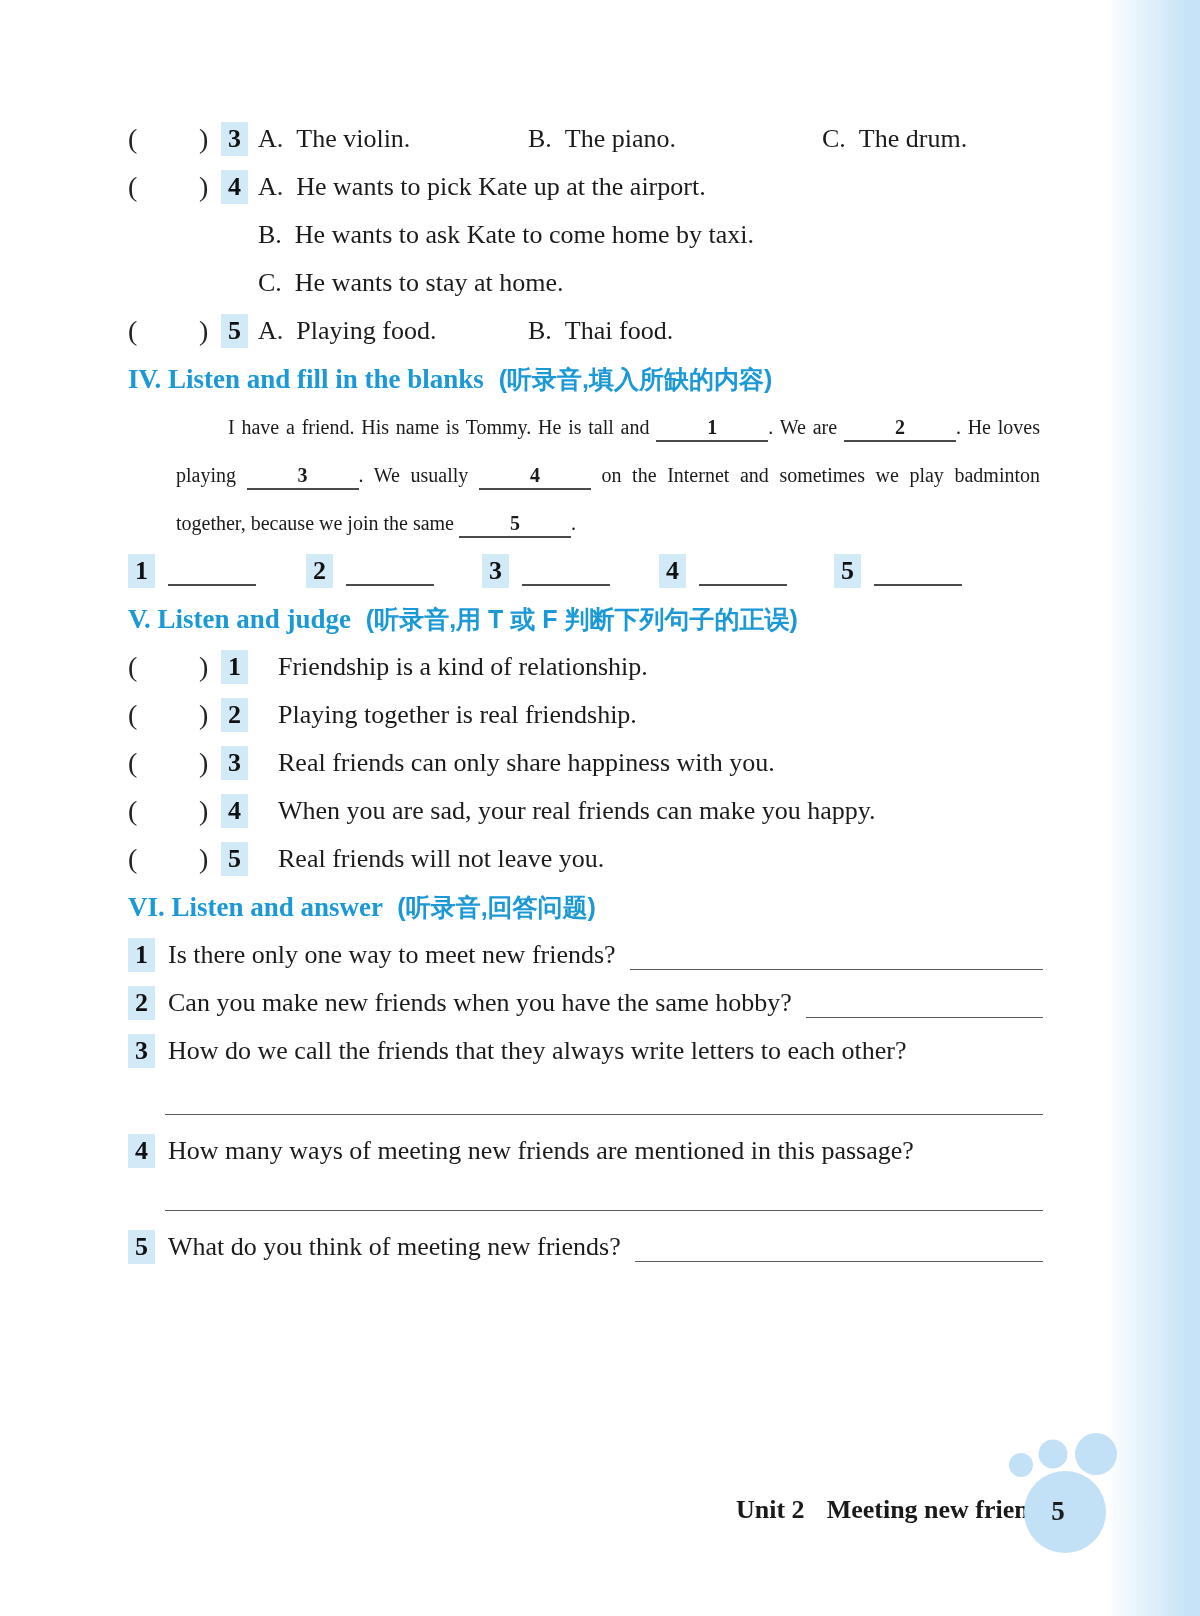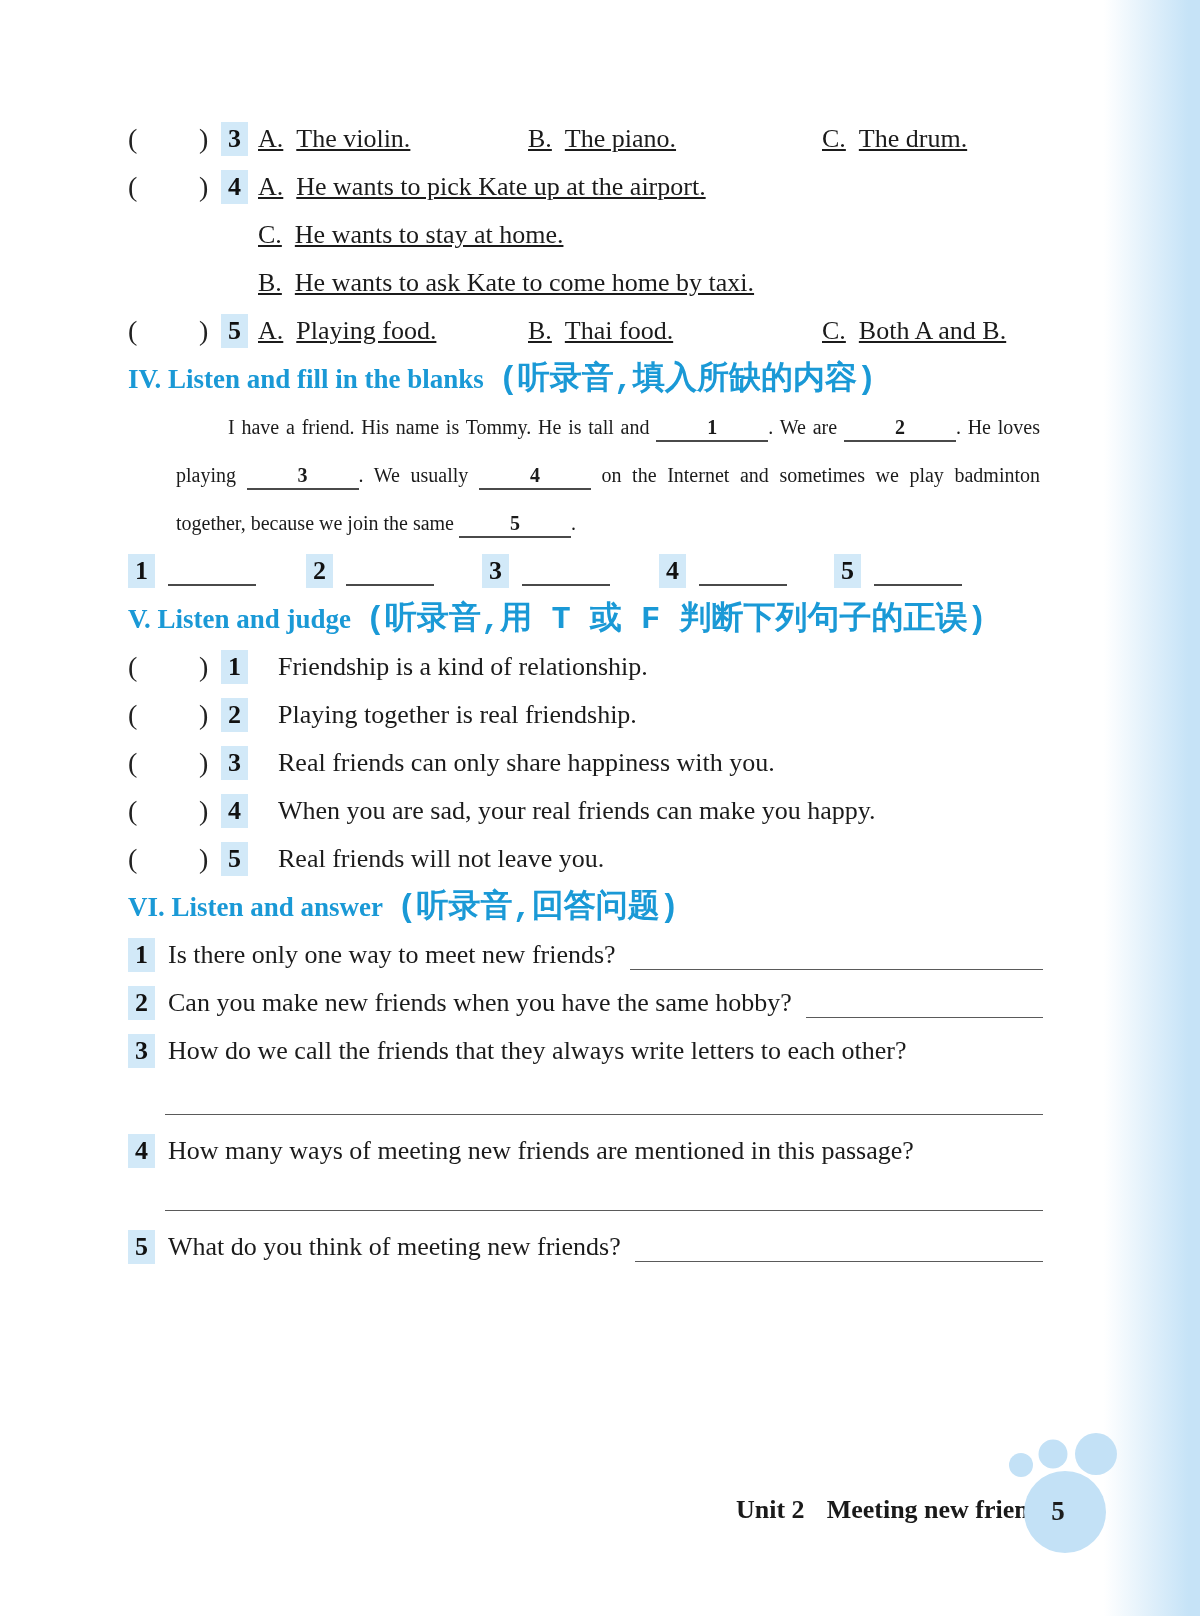--- a/index.html
+++ b/index.html
@@ -29,32 +29,32 @@
     font-weight:bold;
     font-size:26px;
     line-height:34px;
     height:34px;
     padding:0 7px;
     text-align:center;
     color:#111;
   }
   .row .badge { position:absolute; left:93px; top:7px; }
 
-  .opt { position:absolute; white-space:nowrap;text-decoration:underline; }
+  .opt { position:absolute; white-space:nowrap; }
   .opt .opt-label { margin-right:13px; }
   .opt-a { left:130px; }
   .opt-b { left:400px; }
   .opt-c { left:694px; }
 
   .section-title {
     position:relative; height:48px; line-height:48px;
     color:#1a99d6; font-weight:bold; font-size:27px;
     white-space:nowrap;
   }
-  .section-title .zh { margin-left:8px; font-family:Liberation Mono, monospace; font-size:32px; }
+  .section-title .zh { margin-left:8px; font-family:Liberation Sans, sans-serif; font-size:25px; }
 
   .fill-paragraph {
     margin-left:48px; width:864px;
     font-size:20px; line-height:48px;
     text-align:justify; text-indent:52px;
   }
   .inline-blank {
     display:inline-block; width:112px; height:34px;
     border-bottom:2px solid #4a4a4a;
     text-align:center; font-weight:bold; line-height:38px;
@@ -113,33 +113,32 @@
     <span class="opt opt-c"><span class="opt-label">C.</span><span>The drum.</span></span>
   </div>
 
   <div class="row">
     <span class="paren open">(</span>
     <span class="paren close">)</span>
     <span class="badge">4</span>
     <span class="opt opt-a"><span class="opt-label">A.</span><span>He wants to pick Kate up at the airport.</span></span>
   </div>
   <div class="row">
+    <span class="opt opt-a"><span class="opt-label">B.</span><span>He wants to ask Kate to come home by taxi.</span></span>
+  </div>
+  <div class="row">
     <span class="opt opt-a"><span class="opt-label">C.</span><span>He wants to stay at home.</span></span>
-  </div>
-  <div class="row">
-    <span class="opt opt-a"><span class="opt-label">B.</span><span>He wants to ask Kate to come home by taxi.</span></span>
   </div>
 
   <div class="row">
     <span class="paren open">(</span>
     <span class="paren close">)</span>
     <span class="badge">5</span>
     <span class="opt opt-a"><span class="opt-label">A.</span><span>Playing food.</span></span>
     <span class="opt opt-b"><span class="opt-label">B.</span><span>Thai food.</span></span>
-    <span class="opt opt-c"><span class="opt-label">C.</span><span>Both A and B.</span></span>
   </div>
 
   <div class="section-title">
     <span>IV. Listen and fill in the blanks</span>
     <span class="zh">(听录音,填入所缺的内容)</span>
   </div>
 
   <p class="fill-paragraph"><span>I have a friend. His name is Tommy. He is tall and</span> <span class="inline-blank">1</span><span>. We are</span> <span class="inline-blank">2</span><span>. He loves playing</span> <span class="inline-blank">3</span><span>. We usually</span> <span class="inline-blank">4</span> <span>on the Internet and sometimes we play badminton together, because we join the same</span> <span class="inline-blank">5</span><span>.</span></p>
 
   <div class="answer-blank-row">

